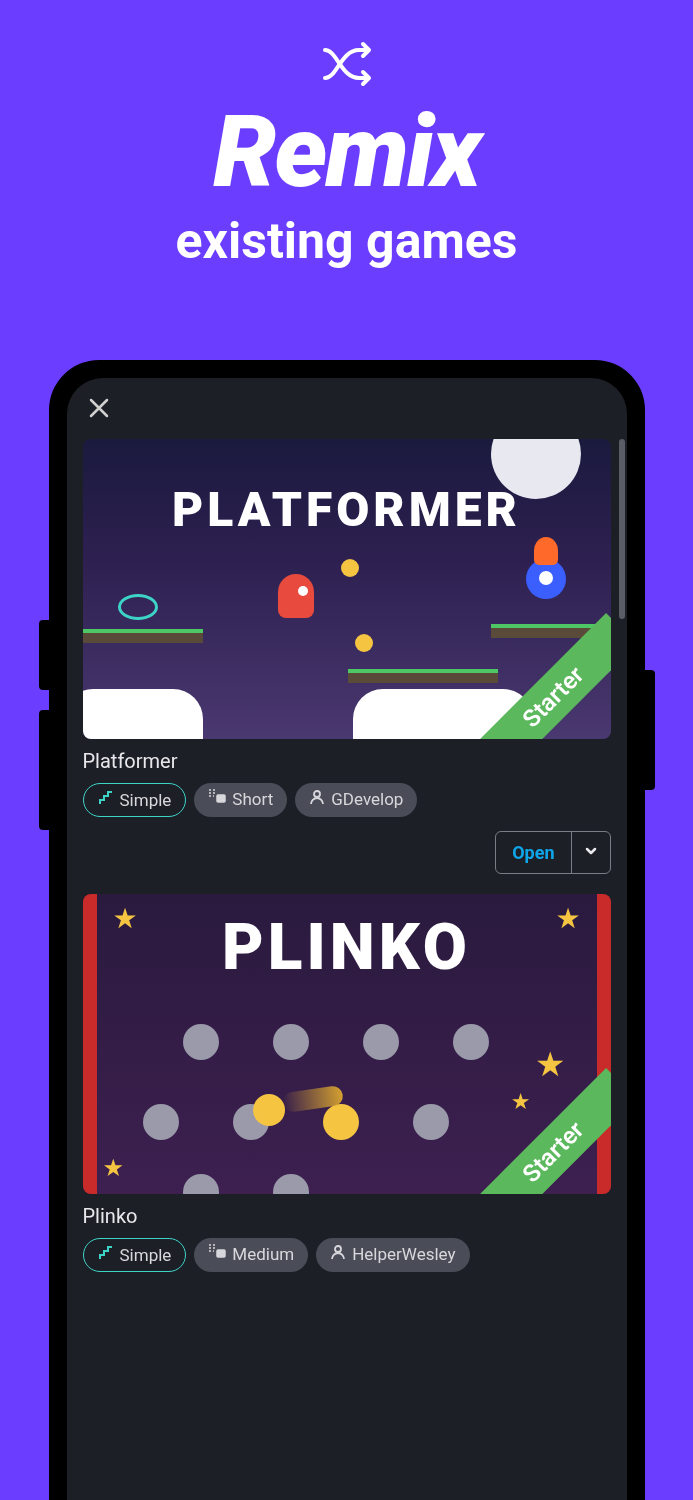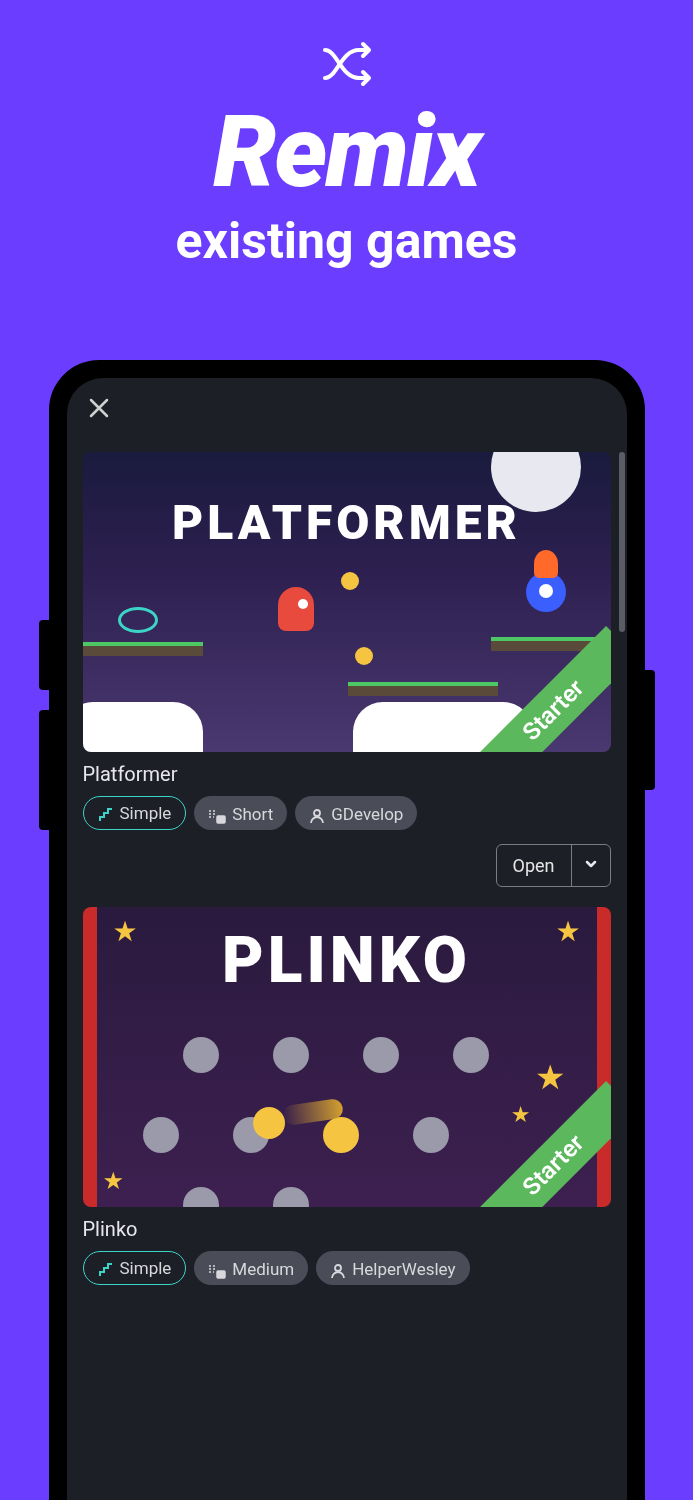--- a/index.html
+++ b/index.html
@@ -92,21 +92,20 @@
   border: none;
   outline: none;
   color: #c8cad2;
   font-size: 20px;
   width: 100%;
 }
 .search-input::placeholder { color: #9a9ca6; }
 .content {
   padding: 0 16px;
   position: relative;
-  margin-top: 13px;
 }
 .scrollbar {
   position: absolute;
   right: 2px;
   top: 0;
   width: 6px;
   height: 180px;
   background: #5a5c66;
   border-radius: 3px;
 }
@@ -251,21 +250,21 @@
   margin-top: 10px;
 }
 .tags {
   display: flex;
   gap: 8px;
   margin-top: 10px;
   flex-wrap: wrap;
 }
 .tag {
   display: inline-flex;
-  align-items: flex-end;
+  align-items: flex-start;
   gap: 6px;
   padding: 6px 14px;
   border-radius: 18px;
   font-size: 17px;
   color: #d8d8dc;
 }
 .tag-simple {
   border: 1.5px solid #3dd4c8;
   background: transparent;
 }
@@ -284,23 +283,23 @@
   justify-content: flex-end;
   margin-top: 14px;
 }
 .open-btn-group {
   display: flex;
   border: 1.5px solid #7a7c86;
   border-radius: 6px;
   overflow: hidden;
 }
 .open-btn {
-  color: #e5e5e5;
+  color: #0ea5e9;
   font-size: 18px;
-  font-weight: 400;
+  font-weight: 700;
   padding: 10px 16px;
   cursor: pointer;
 }
 .open-dropdown {
   border-left: 1.5px solid #7a7c86;
   padding: 10px 12px;
   cursor: pointer;
   color: #e8e8ec;
   display: flex;
   align-items: center;

